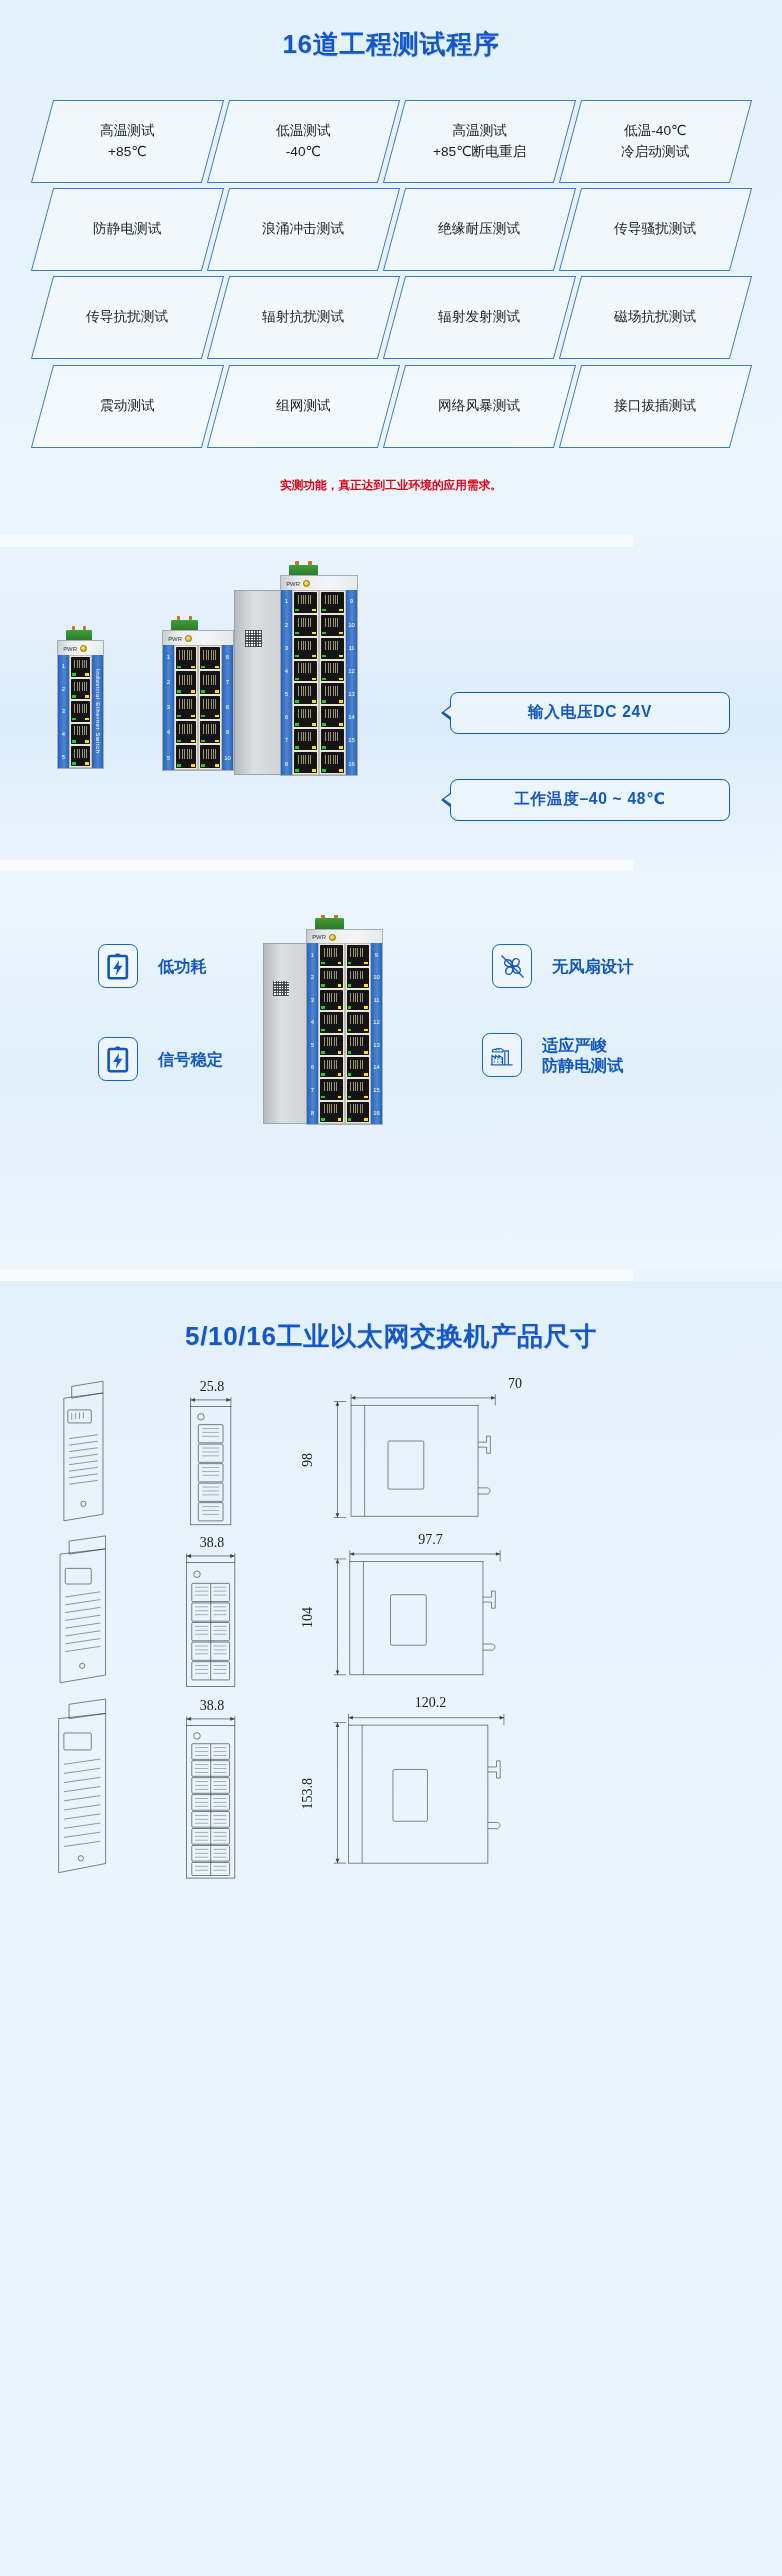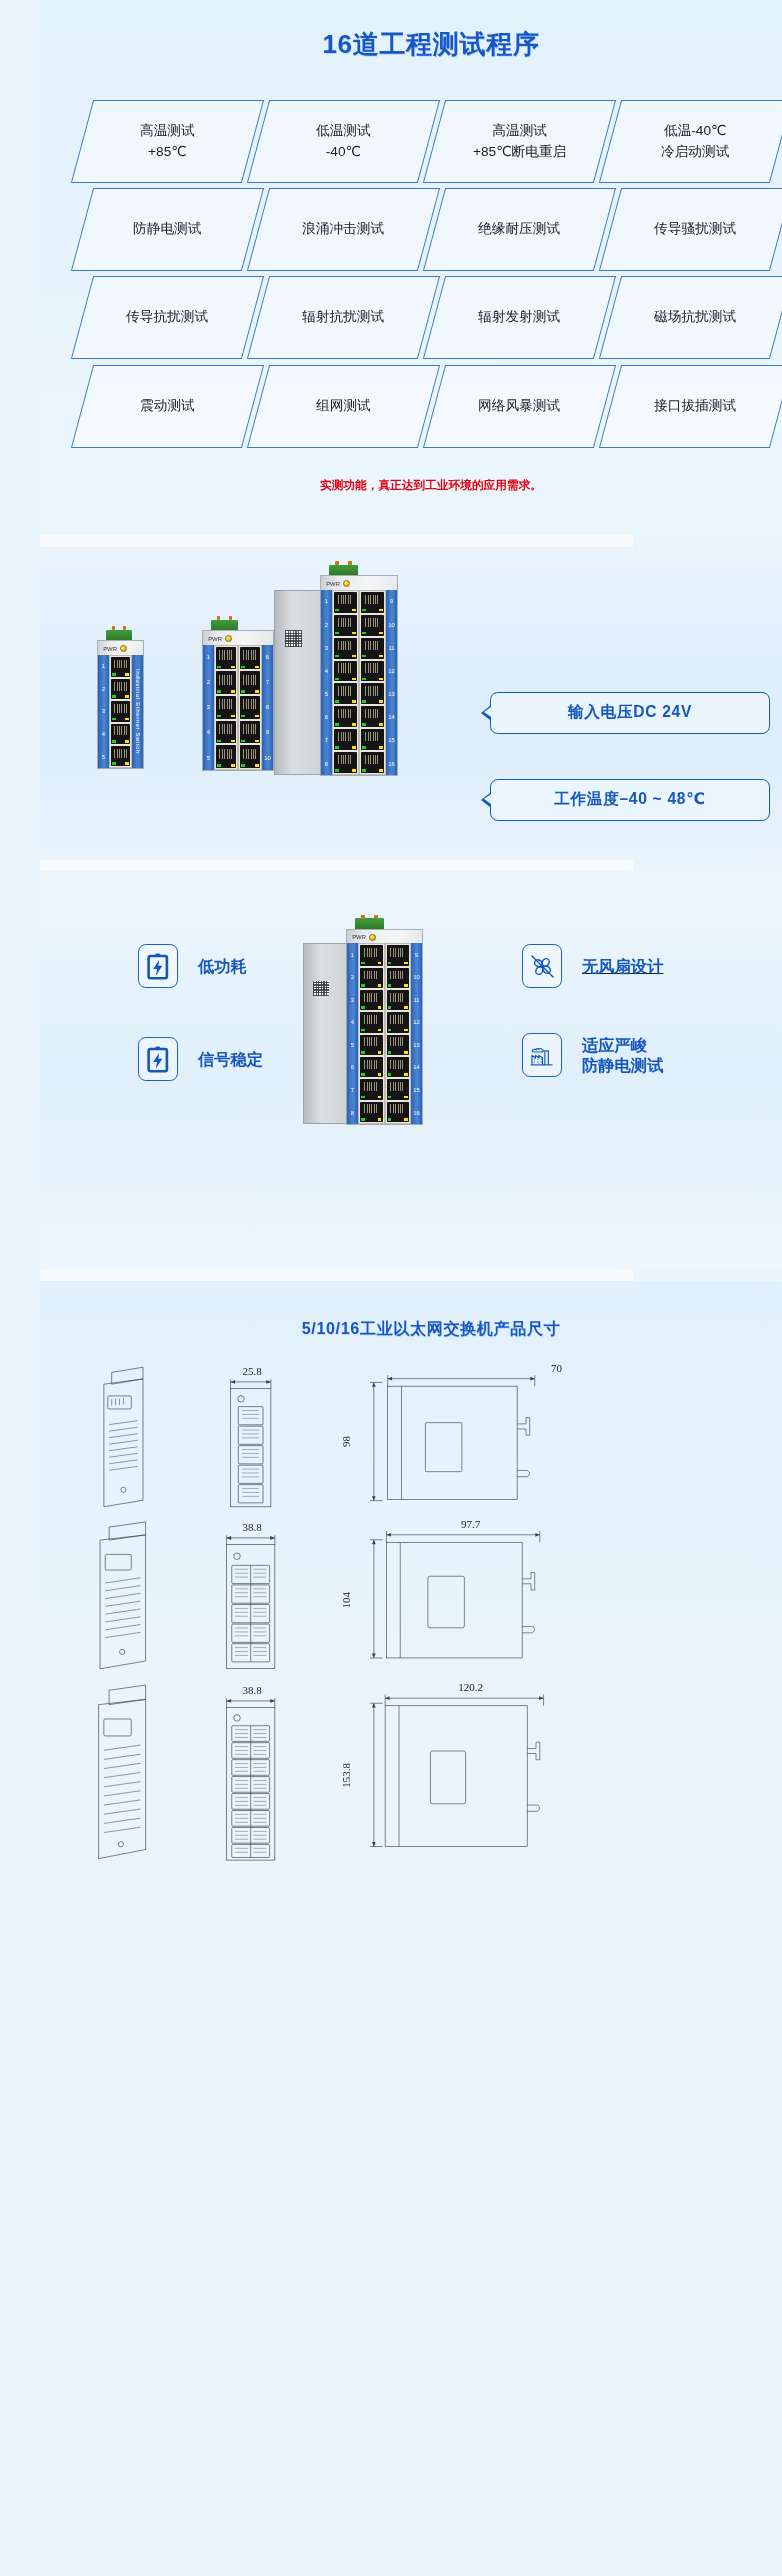--- a/index.html
+++ b/index.html
@@ -2,21 +2,21 @@
 <html style="font-size:10.4px"><head>
 <meta charset="utf-8">
 <style>
   * { box-sizing: border-box; margin: 0; padding: 0; }
   body {
     width: 782px;
     font-family: "Liberation Sans", "DejaVu Sans", sans-serif;
     background: #eaf4fc;
     color: #1a1a1a;
   }
-  .page { width: 633px; position: relative; padding-left: 40px; }
+  .page { width: 633px; position: relative; }
 
   
   .section { position: relative; width: 782px; }
 
   
   #sec-tests {
     height: 535px;
     background: linear-gradient(180deg,#e3f1fb 0%,#e7f3fc 45%,#ecf6fd 100%);
     padding-top: 27px;
   }
@@ -190,28 +190,28 @@
     font-size: 16.3px; font-weight: bold; color: #1457bd;
     line-height: 1.25; white-space: pre-line;
   }
 
   
   #sec-dims {
     background: linear-gradient(180deg,#e2f0fb 0%,#e7f3fc 30%,#eaf4fc 100%);
     padding: 38px 0 26px;
   }
   .dim-title {
-    text-align: center; font-size: 16px; font-weight: bold;
+    text-align: center; font-size: 26px; font-weight: bold;
     color: #1657c8; letter-spacing: 0.7px;
     text-shadow: 0.7px 0.7px 0 #c3dbf2;
     margin-bottom: 22px;
   }
   .dim-row { display: flex; align-items: flex-start; padding: 0 26px 11.7px; }
   .dim-col { position: relative; }
-  .dim-label { font-size: 11px; color: #222; font-family: "Liberation Serif", serif; }
+  .dim-label { font-size: 14px; color: #222; font-family: "Liberation Serif", serif; }
   .dim-label.vert { writing-mode: vertical-rl; transform: rotate(180deg); }
   svg { display: block; }
 </style>
 </head>
 <body>
 
 <div class="page">
 
   <div class="section" id="sec-tests">
     <div class="sec-title">16道工程测试程序</div>
@@ -639,21 +639,21 @@
       <div class="feat-ico">
         <svg width="23.5" height="29" viewBox="0 0 36 44">
           <rect x="14" y="2" width="8" height="5" rx="2.5" fill="#1457bd"></rect>
           <rect x="4" y="6" width="28" height="34" rx="3" fill="none" stroke="#1457bd" stroke-width="4"></rect>
           <path d="M20 12 L11 26 H17 L15 36 L25 21 H19 Z" fill="#1457bd"></path>
         </svg>
       </div>
       <div class="feat-txt">信号稳定</div>
     </div>
 
-    <div class="feat" style="left:482px; top:73px;text-decoration:underline;">
+    <div class="feat" style="left:492px; top:73px;">
       <div class="feat-ico">
         <svg width="27" height="29" viewBox="0 0 44 46">
           <g fill="none" stroke="#1457bd" stroke-width="2.2">
             <path d="M22 23 c0-7 -3-11 -8-11 -4 0 -6 4 -4 8 1.8 3 7 4 12 3z"></path>
             <path d="M22 23 c7 0 11-3 11-8 0-4 -4-6 -8-4 -3 1.8 -4 7 -3 12z"></path>
             <path d="M22 23 c0 7 3 11 8 11 4 0 6-4 4-8 -1.8-3 -7-4 -12-3z"></path>
             <path d="M22 23 c-7 0 -11 3 -11 8 0 4 4 6 8 4 3-1.8 4-7 3-12z"></path>
             <circle cx="22" cy="23" r="2.2"></circle>
             <line x1="4" y1="5" x2="40" y2="41"></line>
           </g>

